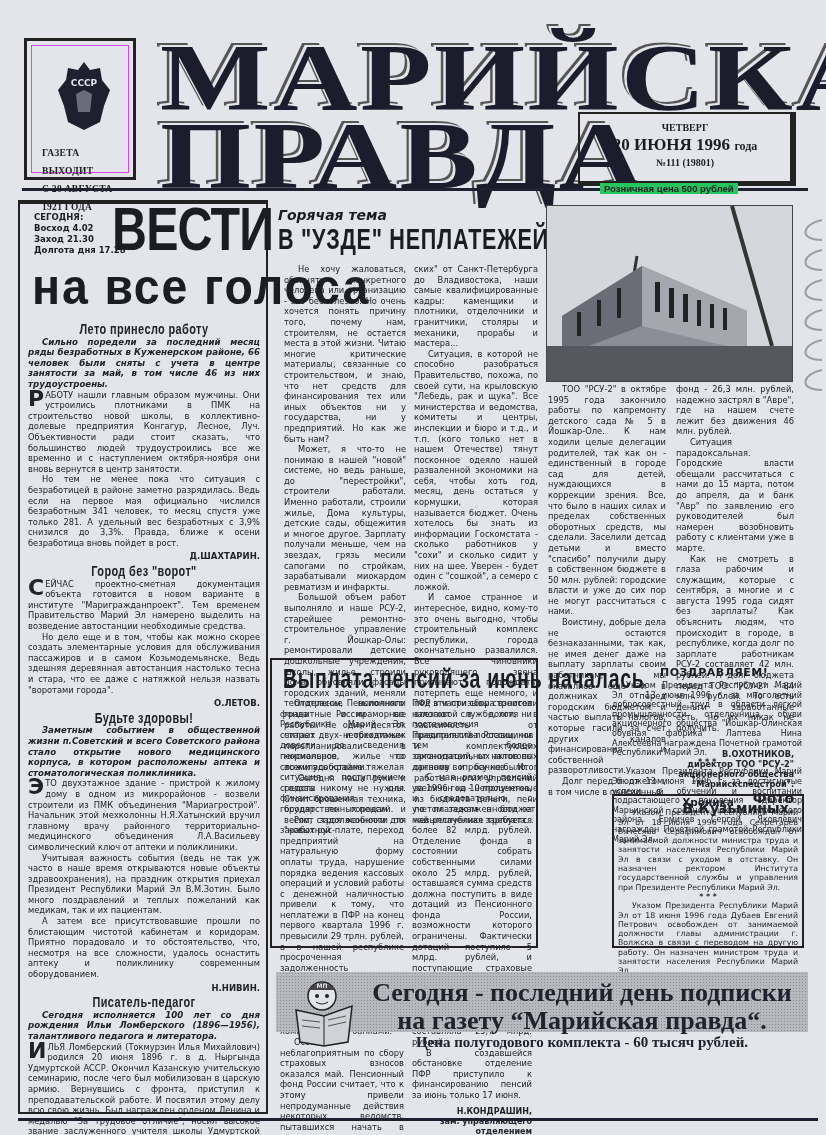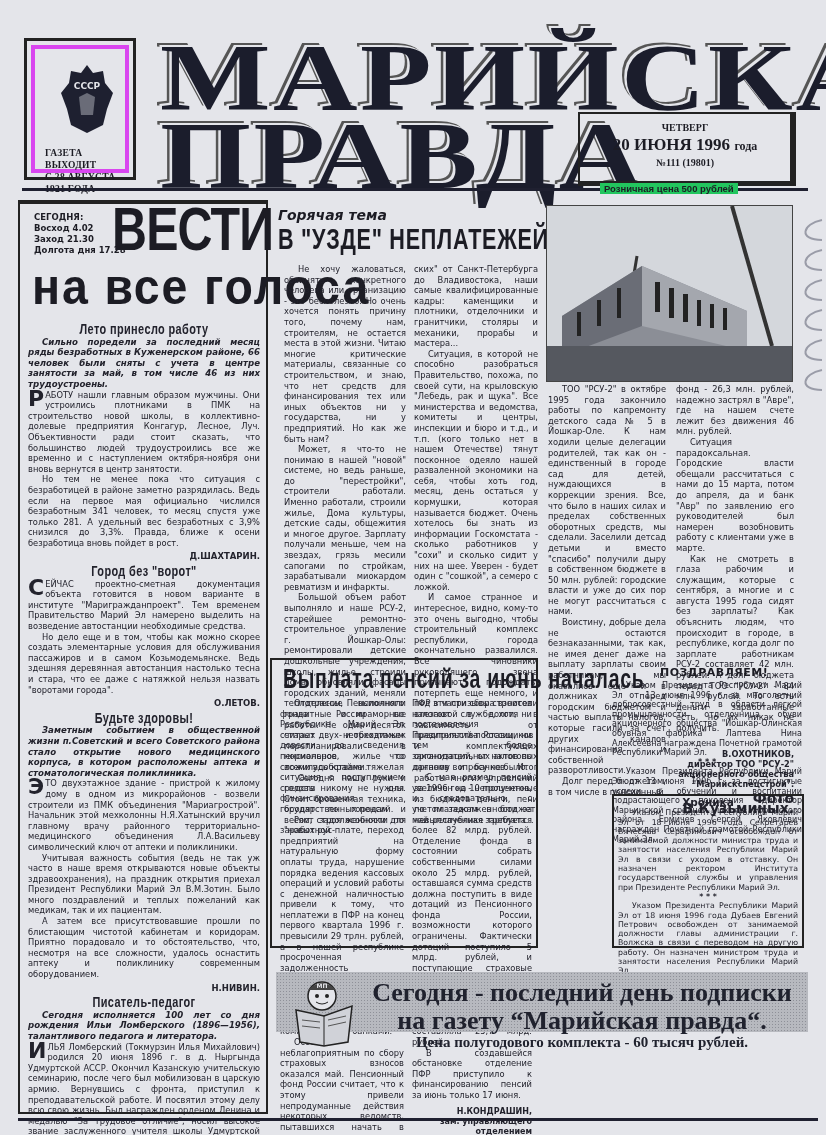--- a/index.html
+++ b/index.html
@@ -1,21 +1,21 @@
 <!DOCTYPE html>
 <html><head>
 <meta charset="utf-8">
 <style>
   html, body { margin:0; padding:0; }
   body { width:826px; height:1135px; background:#e4e5ea; position:relative; overflow:hidden; font-family:"DejaVu Sans", sans-serif; color:#1c1c24; }
   .abs { position:absolute; }
   .masthead-box { left:24px; top:38px; width:112px; height:142px; border:3px solid #222; box-sizing:border-box; }
-  .masthead-box .inner { position:absolute; left:4px; top:4px; right:4px; bottom:4px; border:4px solid #d946ef; }
+  .masthead-box .inner { position:absolute; left:4px; top:4px; right:4px; bottom:4px; border:1px solid #d946ef; }
   .emblem { position:absolute; left:24px; top:14px; width:56px; height:72px; }
-  .founded { position:absolute; left:10px; top:98px; font-family:"Liberation Serif", serif; font-weight:bold; font-size:9.5px; line-height:12px; letter-spacing:0.3px; }
+  .founded { position:absolute; left:10px; top:98px; font-family:"Liberation Serif", serif; font-weight:bold; font-size:9.5px; line-height:18px; letter-spacing:0.3px; }
   .title-line { font-family:"Liberation Serif", serif; font-weight:900; color:#1b1d2c; letter-spacing:2px; line-height:1; text-shadow:-2px -2px 0 #e4e5ea, -4px -4px 0 #555; }
   .t1 { left:160px; top:30px; font-size:96px; transform:scaleX(1.22); transform-origin:left top; }
   .t2 { left:160px; top:108px; font-size:96px; transform:scaleX(1.22); transform-origin:left top; }
   .datebox { left:578px; top:112px; width:218px; height:74px; border:2px solid #222; border-right:6px solid #222; border-bottom:5px solid #222; box-sizing:border-box; text-align:center; font-family:"Liberation Serif", serif; font-weight:bold; }
   .datebox .d1 { font-size:10px; margin-top:8px; }
   .datebox .d2 { font-size:17px; margin-top:2px; }
   .datebox .d2 small { font-size:12px; }
   .datebox .d3 { font-size:10px; margin-top:2px; }
   .rule { background:#1f2030; }
   .price { left:600px; top:183px; font-size:9.5px; font-weight:bold; font-family:"Liberation Sans", sans-serif; background:#22c55e; padding:0 4px; }

